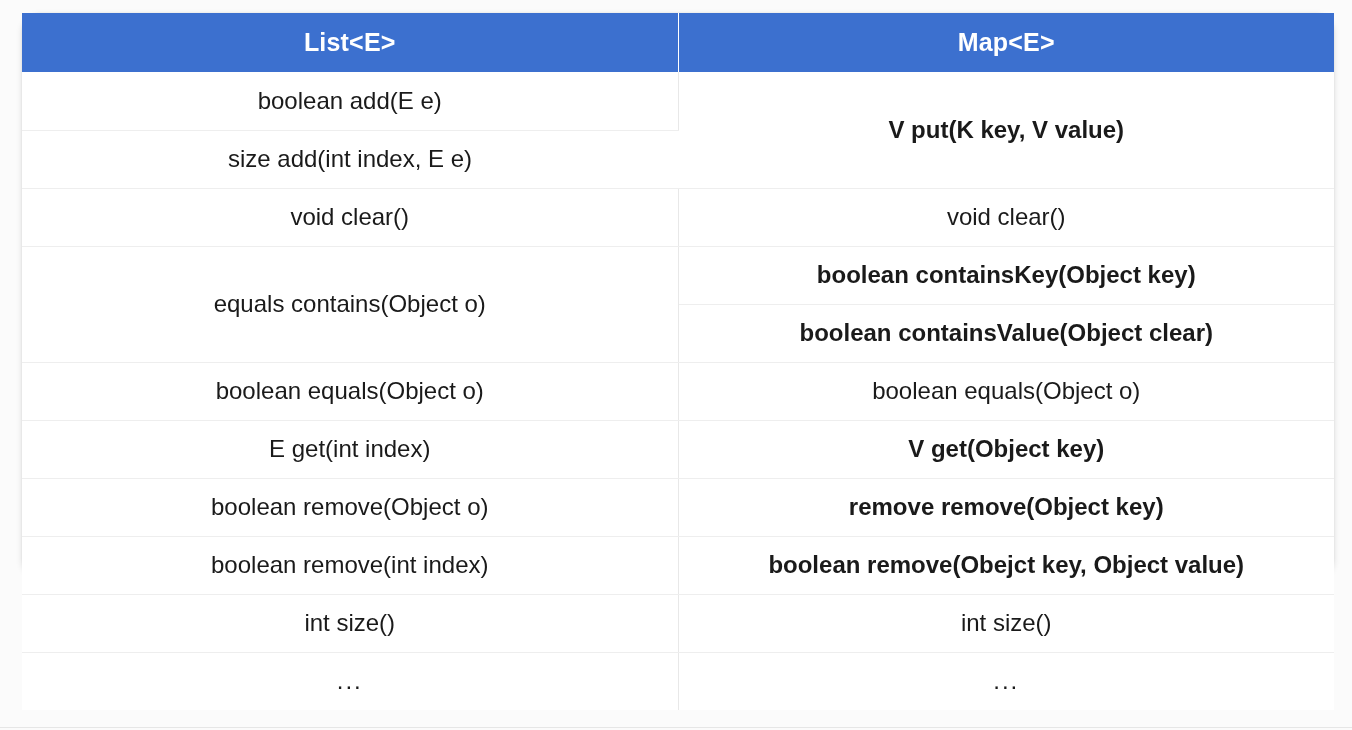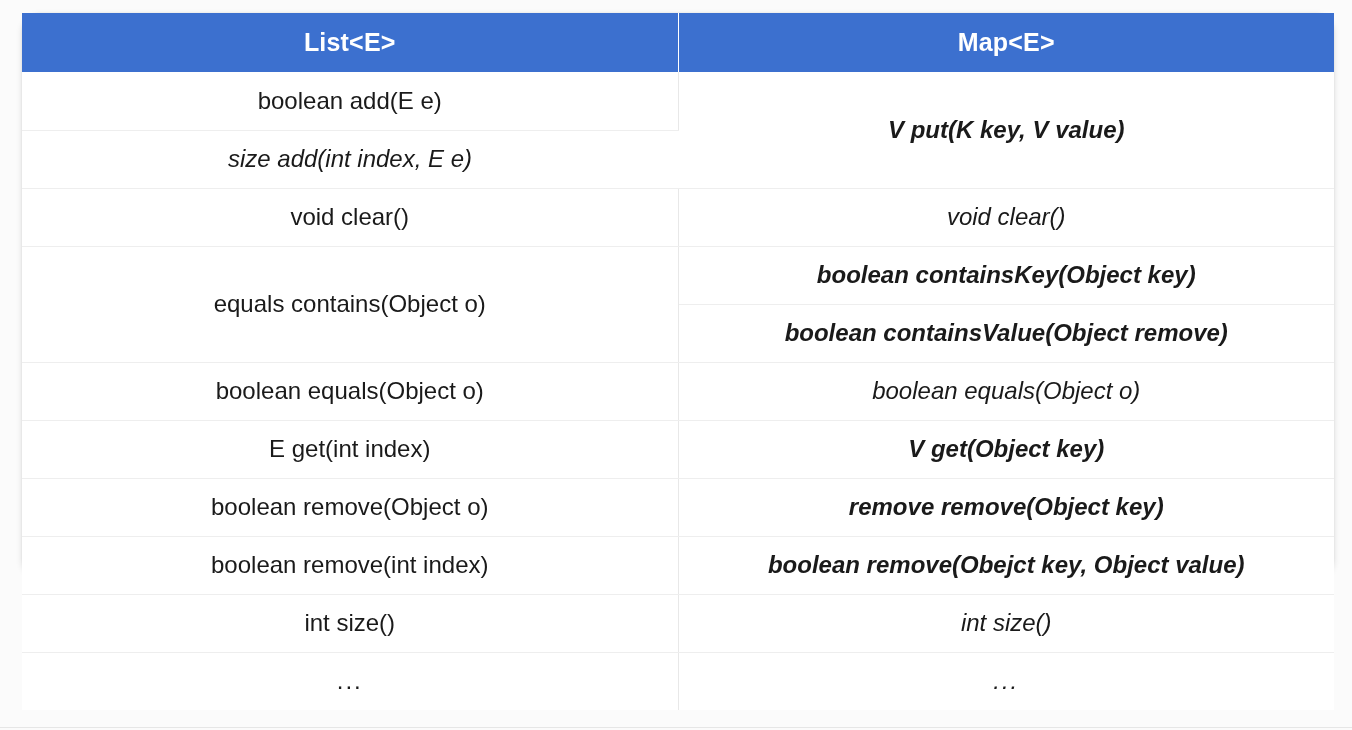--- a/index.html
+++ b/index.html
@@ -72,21 +72,20 @@
     padding: 0 24px;
     height: 58px;
     box-sizing: border-box;
     background: #ffffff;
   }
   table.cmp td.col-sep {
     border-right: 1px solid #e8e8e8;
   }
   table.cmp td:last-child {
     border-right: none;
-    font-style: italic;
   }
   table.cmp tr:last-child td {
     border-bottom: none;
   }
   td.red {
     color: #e8392a;
     font-weight: bold;
   }
   td.ellipsis {
     font-size: 24px;
@@ -120,21 +119,21 @@
           </tr>
           <tr>
             <td class="col-sep">void clear()</td>
             <td>void clear()</td>
           </tr>
           <tr>
             <td rowspan="2" class="col-sep">equals contains(Object o)</td>
             <td class="red">boolean containsKey(Object key)</td>
           </tr>
           <tr>
-            <td class="red">boolean containsValue(Object remove)</td>
+            <td class="red">boolean containsValue(Object clear)</td>
           </tr>
           <tr>
             <td class="col-sep">boolean equals(Object o)</td>
             <td>boolean equals(Object o)</td>
           </tr>
           <tr>
             <td class="col-sep">E get(int index)</td>
             <td class="red">V get(Object key)</td>
           </tr>
           <tr>

